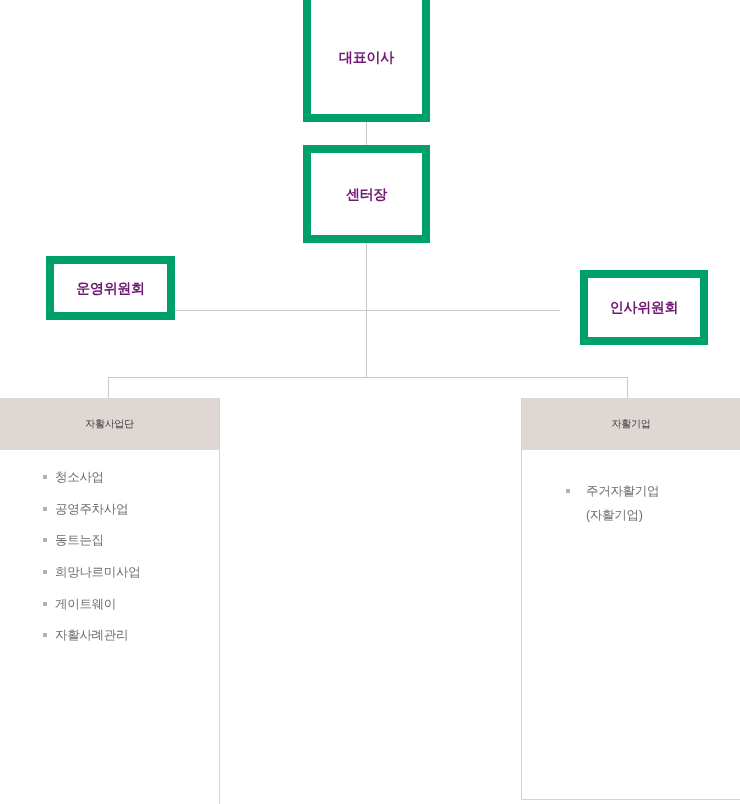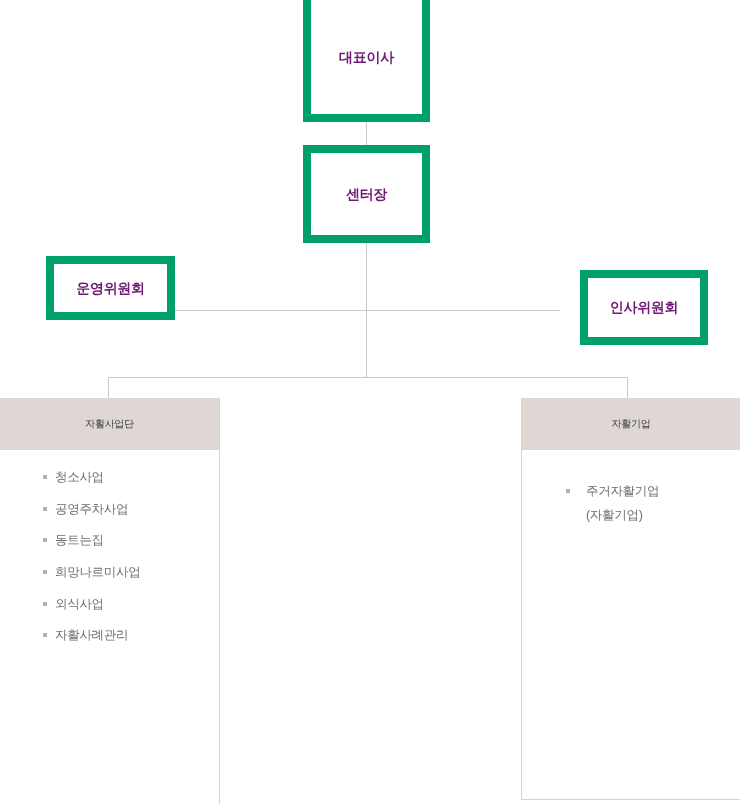--- a/index.html
+++ b/index.html
@@ -170,21 +170,21 @@
         </li>
         <li>
           <span class="bullet"></span>
           <span class="item-text">희망나르미사업</span>
         </li>
         <li>
           <span class="bullet"></span>
         </li>
         <li>
           <span class="bullet"></span>
-          <span class="item-text">외식사업</span>
+          <span class="item-text">게이트웨이</span>
         </li>
         <li>
           <span class="bullet"></span>
           <span class="item-text">자활사례관리</span>
         </li>
       </ul>
     </div>
   </div>
 
   <div class="panel" id="panel-company">

